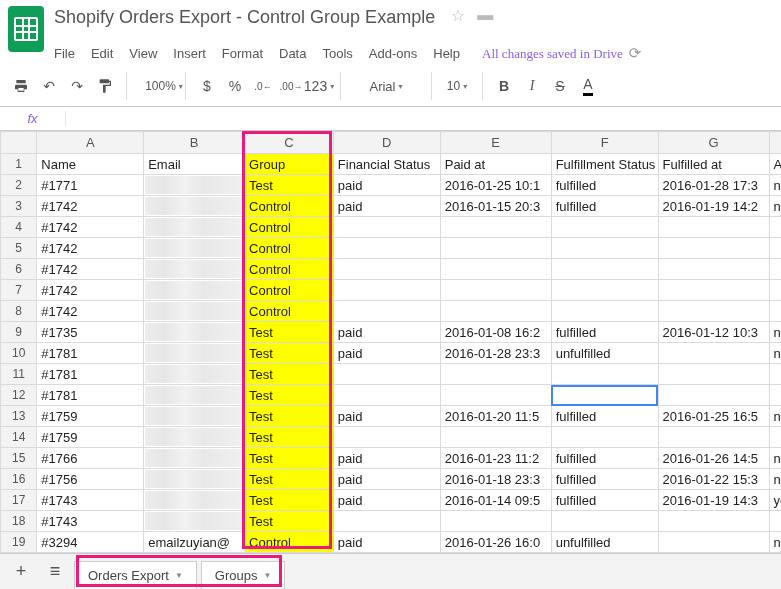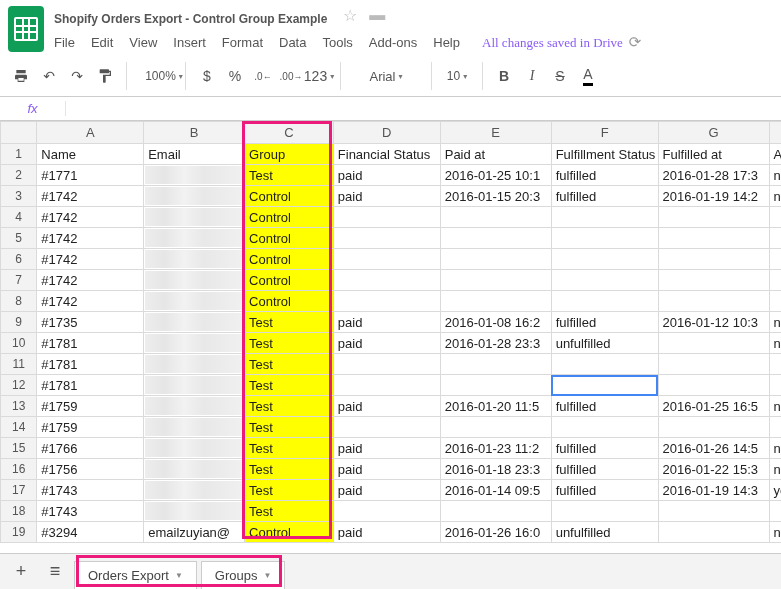--- a/index.html
+++ b/index.html
@@ -2,23 +2,23 @@
 <html><head>
 <meta charset="utf-8">
 <style>
   * { box-sizing: border-box; margin: 0; padding: 0; }
   body { font-family: Arial, sans-serif; font-size: 13px; color: #444; background: #fff; width: 781px; height: 589px; overflow: hidden; position: relative; }
   
   .header-bar { display: flex; align-items: flex-start; padding: 6px 8px 0 8px; }
   .sheets-icon { width: 36px; height: 46px; background: #0f9d58; border-radius: 4px; display: flex; align-items: center; justify-content: center; margin-right: 10px; flex-shrink:0; }
   .sheets-icon::before { content: ""; display:block; width:20px; height:20px; border:2px solid #fff; border-radius:2px; background: linear-gradient(#fff,#fff) 0 33%/100% 2px no-repeat, linear-gradient(#fff,#fff) 0 66%/100% 2px no-repeat, linear-gradient(#fff,#fff) 33% 0/2px 100% no-repeat, linear-gradient(#fff,#fff) 66% 0/2px 100% no-repeat; }
   .title-area { flex:1; }
-  .doc-title { font-size: 12px; color: #555; font-weight: 700; display:inline-block; }
+  .doc-title { font-size: 18px; color: #555; font-weight: 400; display:inline-block; }
   .title-icons { display:inline-flex; gap:12px; margin-left:12px; color:#bbb; font-size:16px; vertical-align: 2px;}
-  .menu-bar { display:flex; gap:16px; margin-top:7px; font-size:13px; color:#555; align-items:center;}
+  .menu-bar { display:flex; gap:16px; margin-top:16px; font-size:13px; color:#555; align-items:center;}
   .menu-bar .saved { color:#8b5cf6; margin-left:6px; font-size:13px;font-family:Liberation Serif, serif;}
   .menu-bar .saved::after { content:"⟲"; margin-left:6px; color:#999; font-size:15px; display:inline-block; transform:scaleX(-1);}
   
   .toolbar { display:flex; align-items:center; gap:6px; padding:6px 10px; border-bottom:1px solid #ccc; margin-top:4px; }
   .tb { width:22px; height:28px; display:flex; align-items:center; justify-content:center; color:#555; font-size:14px; }
   .tb.sep { border-right:1px solid #ddd; margin:0 4px; width:1px; padding:0;}
   .zoom { font-size:12px; color:#555; padding:0 4px;margin-left:16px;}
   .font-sel { font-size:13px; min-width:70px;}
   .size-sel { font-size:12px; min-width:30px; text-align:center;}
   .tb svg { width:16px; height:16px; }

